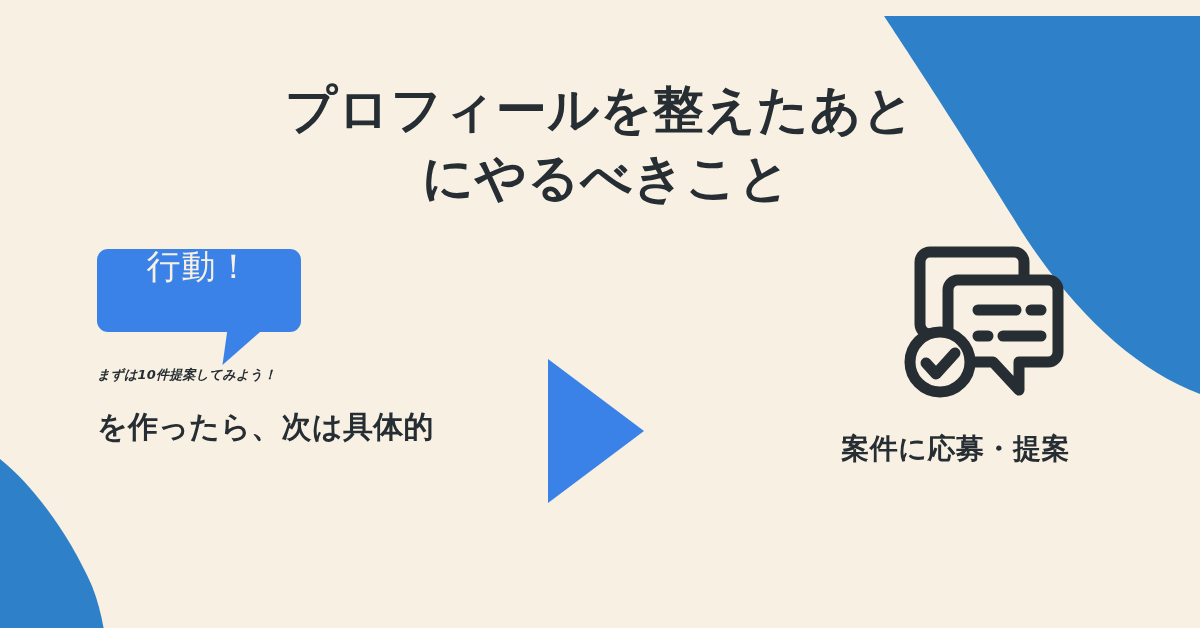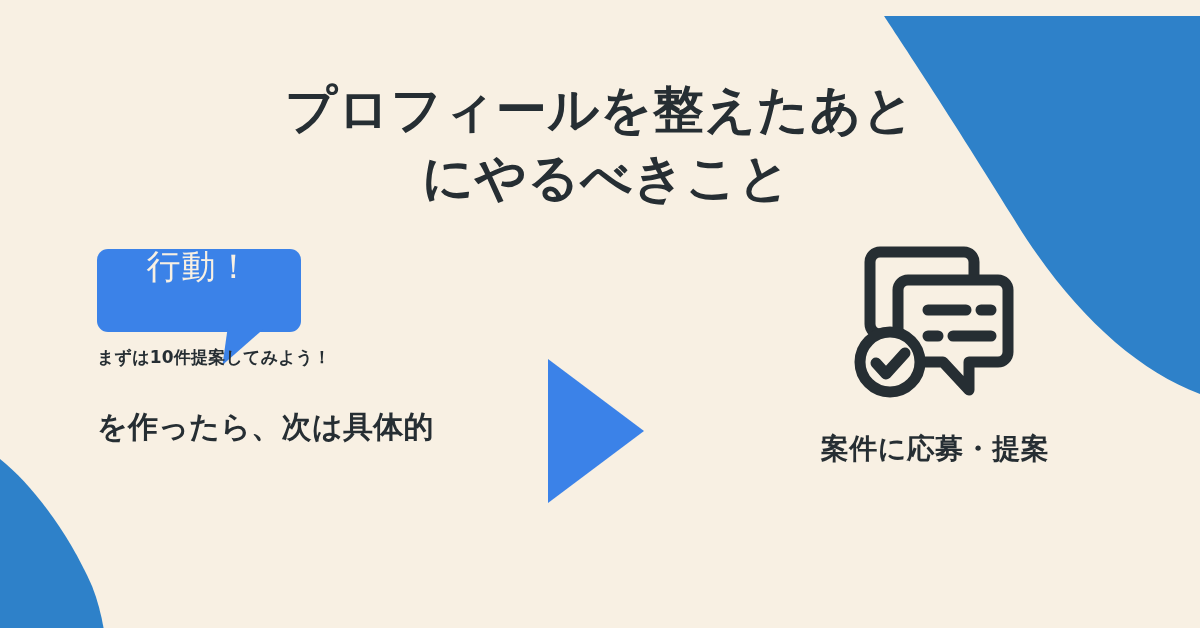--- a/index.html
+++ b/index.html
@@ -95,26 +95,27 @@
     width: 0;
     height: 0;
     border-left: 36px solid #3b82e8;
     border-bottom: 36px solid transparent;
     transform: skewX(-8deg);
   }
 
   .caption {
     position: absolute;
     left: 0;
-    top: 97px;
-    font-size: 17px;
+    top: 117px;
+    font-size: 13px;
     font-weight: 700;
     color: #262e33;
     letter-spacing: 0.2px;
     white-space: nowrap;
+    font-style: italic;
   }
 
   .body-text {
     position: absolute;
     left: 0;
     top: 155px;
     width: 380px;
     font-size: 30px;
     font-weight: 700;
     line-height: 46px;
@@ -138,21 +139,21 @@
 
   
   .right-col {
     position: absolute;
     left: 800px;
     top: 222px;
     width: 270px;
     z-index: 5;
     display: flex;
     flex-direction: column;
-    align-items: center;
+    align-items: flex-end;
   }
   .chat-icon {
     width: 170px;
     height: 172px;
     display: block;
   }
   .right-label {
     margin-top: 20px;
     font-size: 28px;
     font-weight: 700;

